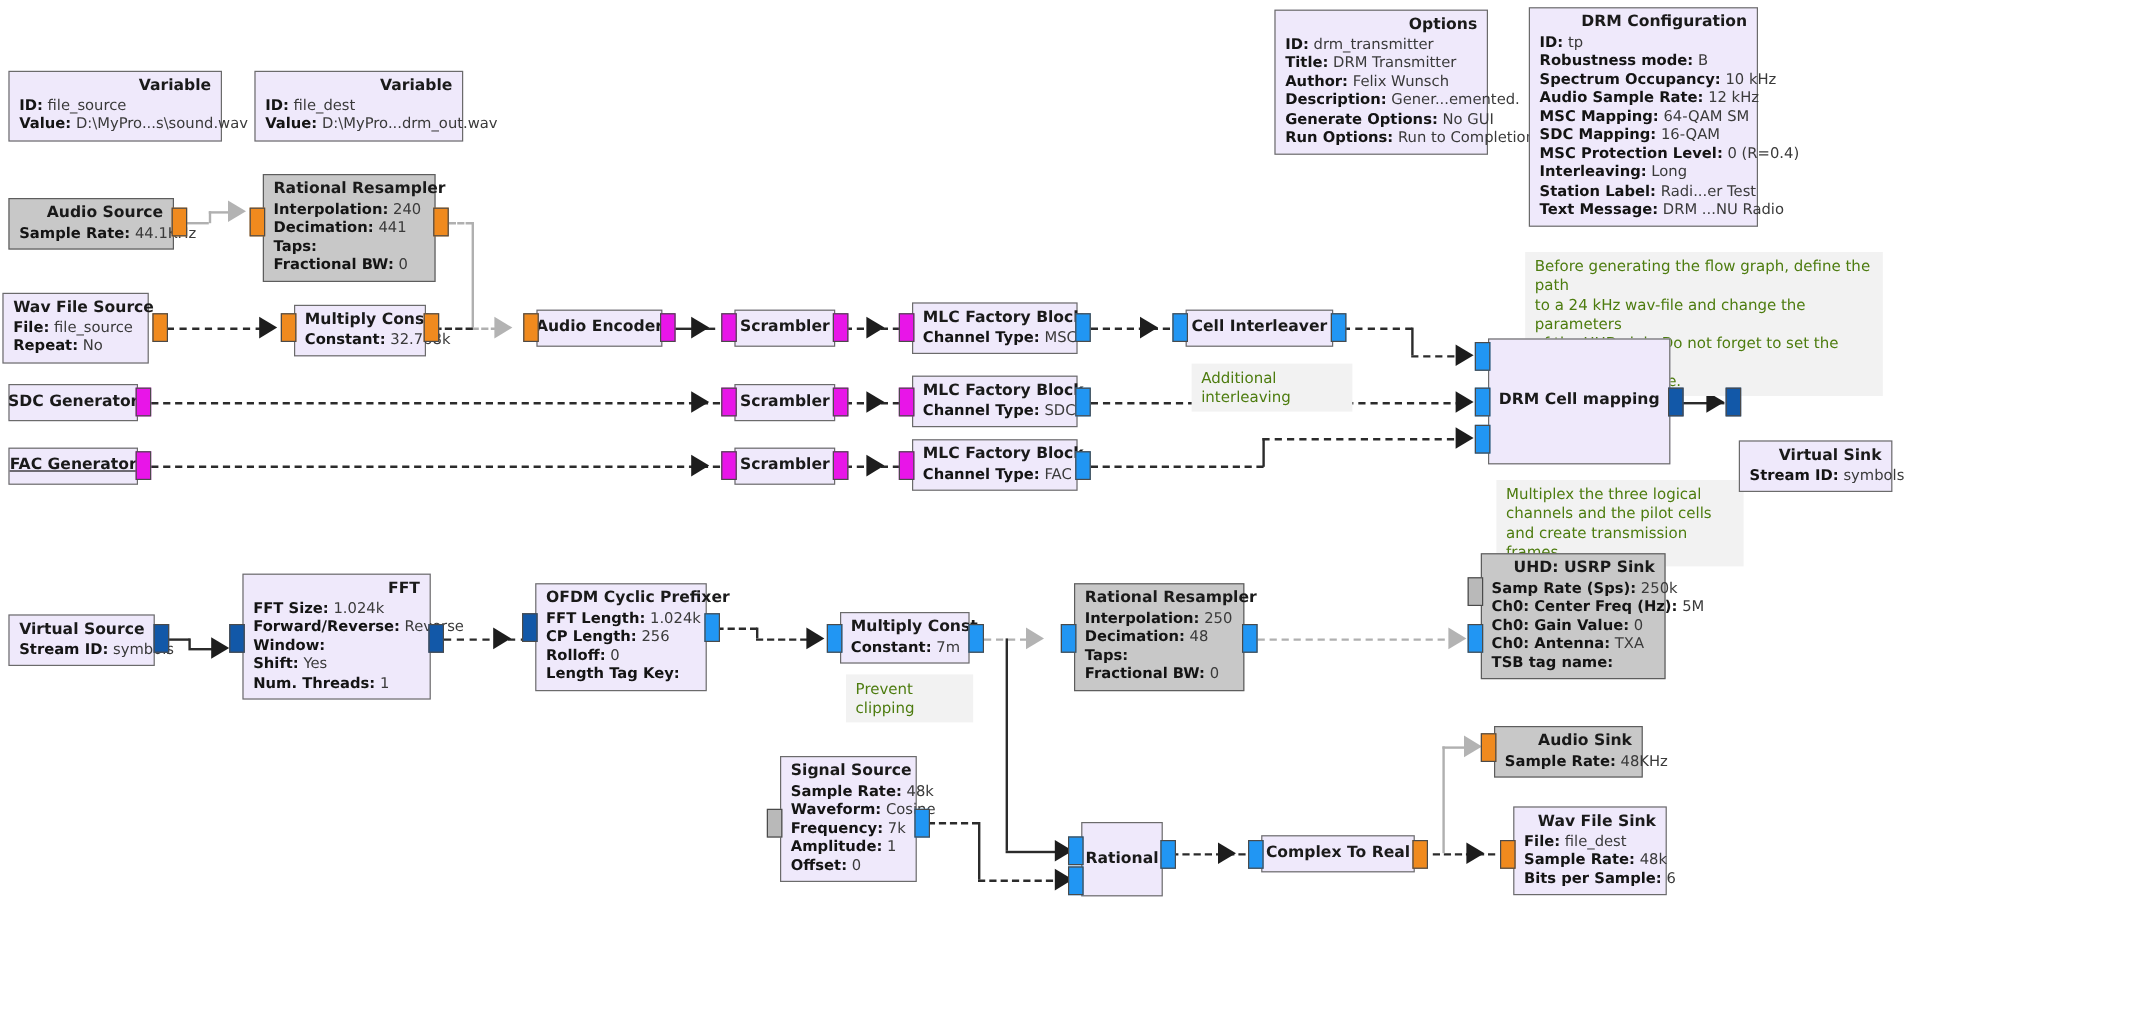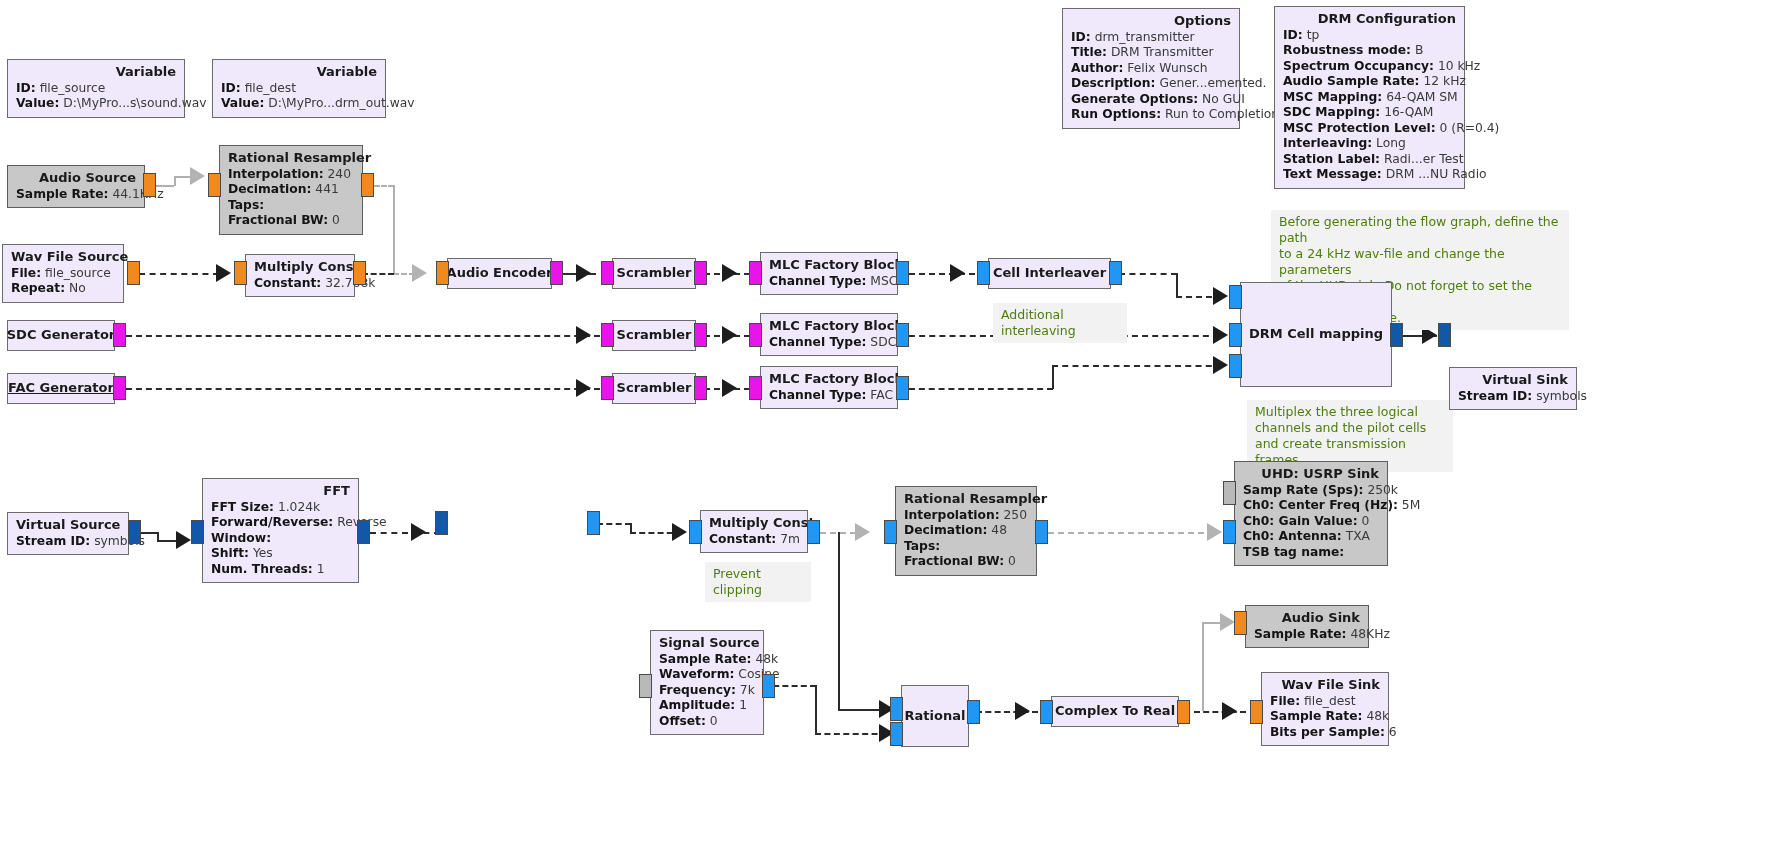--- a/index.html
+++ b/index.html
@@ -361,20 +361,27 @@
     <div class="ttl">FFT</div>
     <div class="prm"><b>FFT Size:</b> <span>1.024k</span></div>
     <div class="prm"><b>Forward/Reverse:</b> <span>Reverse</span></div>
     <div class="prm"><b>Window:</b> <span></span></div>
     <div class="prm"><b>Shift:</b> <span>Yes</span></div>
     <div class="prm"><b>Num. Threads:</b> <span>1</span></div>
   </div>
   <div class="port p-darkblue" style="left:191px;top:520px;width:13px;height:24px;"></div>
   <div class="port p-darkblue" style="left:357px;top:520px;width:13px;height:24px;"></div>
 
+  <div class="blk" id="b-ofdm" style="left:446px;top:486px;width:143px;">
+    <div class="ttl left">OFDM Cyclic Prefixer</div>
+    <div class="prm"><b>FFT Length:</b> <span>1.024k</span></div>
+    <div class="prm"><b>CP Length:</b> <span>256</span></div>
+    <div class="prm"><b>Rolloff:</b> <span>0</span></div>
+    <div class="prm"><b>Length Tag Key:</b> <span></span></div>
+  </div>
   <div class="port p-darkblue" style="left:435px;top:511px;width:13px;height:24px;"></div>
   <div class="port p-blue" style="left:587px;top:511px;width:13px;height:24px;"></div>
 
   <div class="blk" id="b-mc2" style="left:700px;top:510px;width:108px;">
     <div class="ttl left">Multiply Const</div>
     <div class="prm"><b>Constant:</b> <span>7m</span></div>
   </div>
   <div class="port p-blue" style="left:689px;top:520px;width:13px;height:24px;"></div>
   <div class="port p-blue" style="left:807px;top:520px;width:13px;height:24px;"></div>
 

